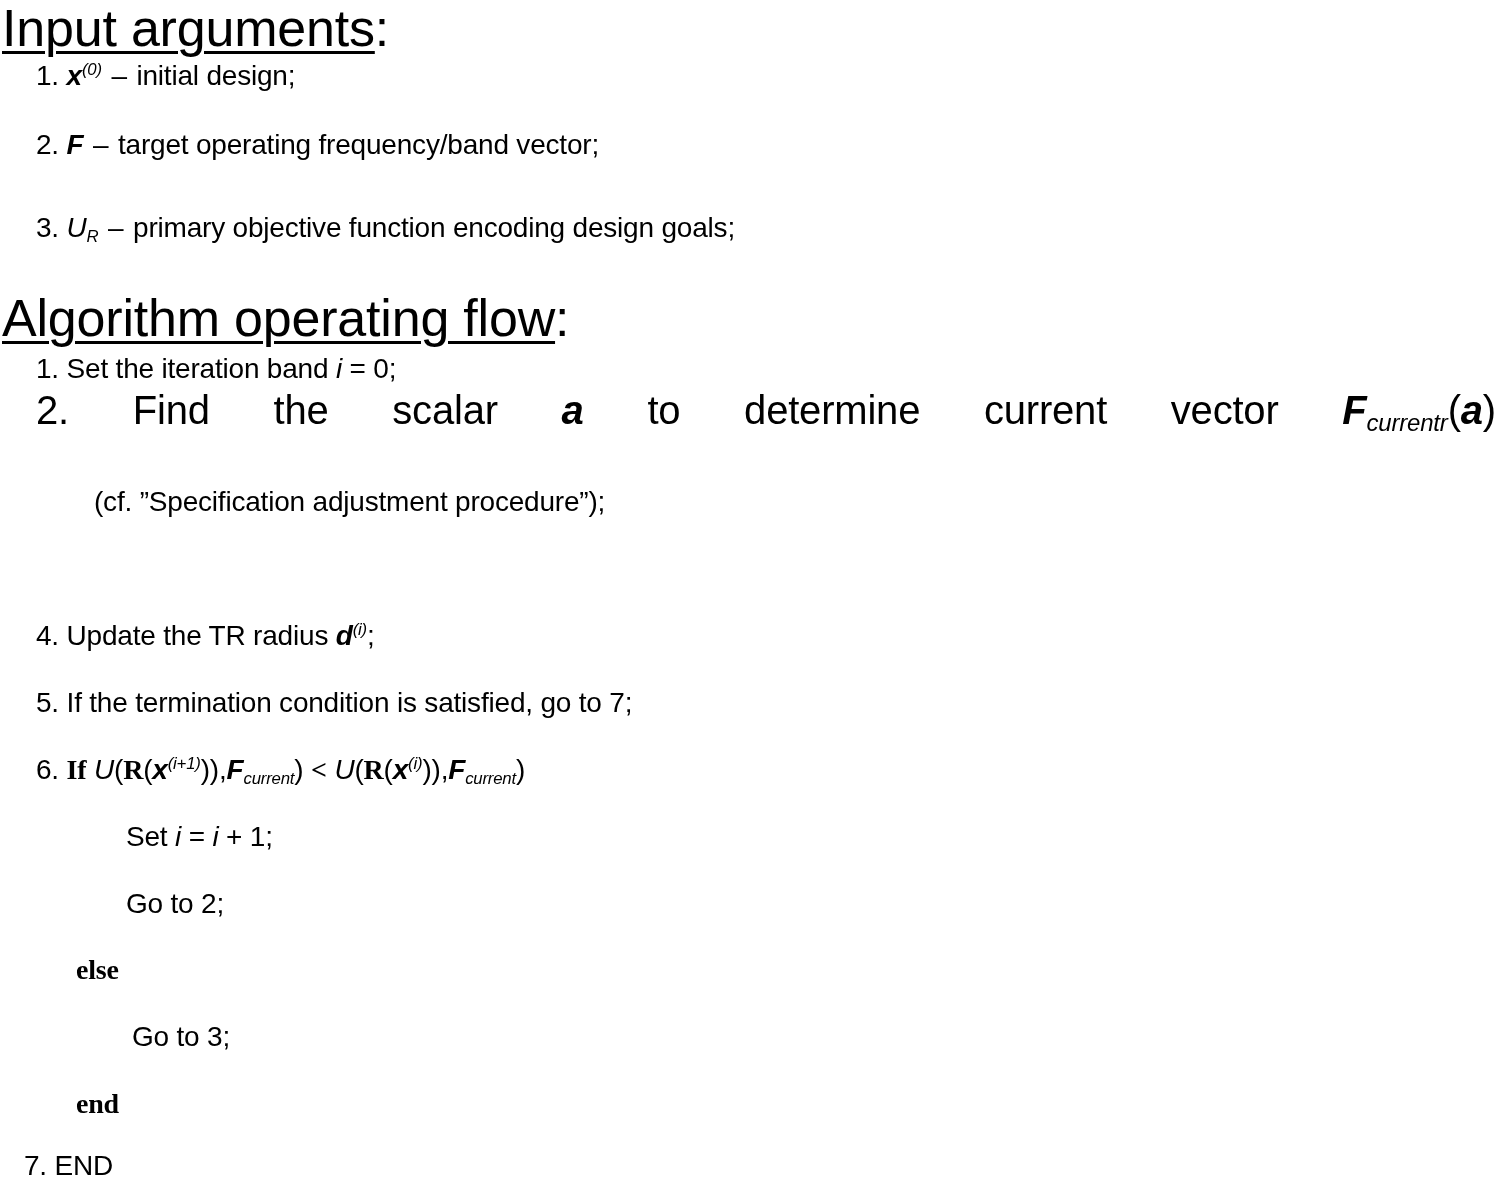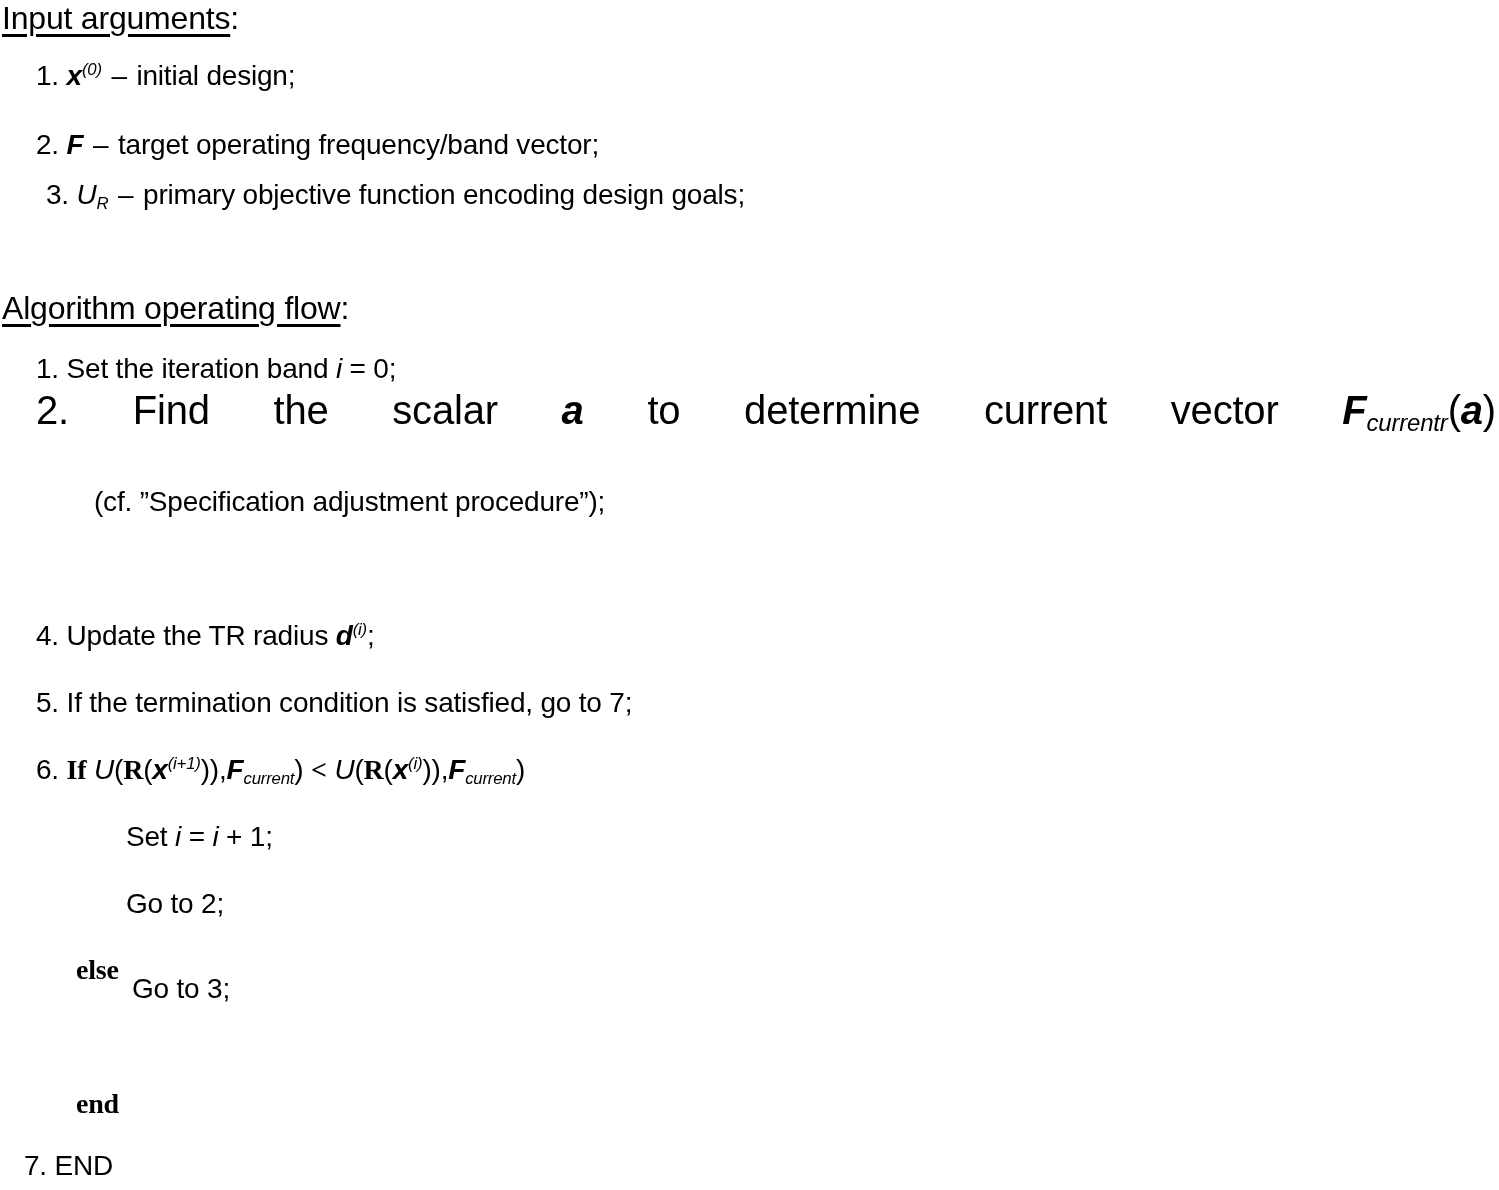--- a/index.html
+++ b/index.html
@@ -19,21 +19,21 @@
   .algo-sheet {
     position: relative;
     width: 1499px;
     height: 1190px;
     padding: 0;
     box-sizing: border-box;
   }
 
   
   .section-heading {
-    font-size: 32px;
+    font-size: 52px;
     line-height: 1.0;
     font-weight: 400;
     letter-spacing: -0.2px;
     white-space: nowrap;
   }
   .section-heading .u {
     text-decoration: underline;
     text-decoration-thickness: 3px;
     text-underline-offset: 5px;
   }
@@ -98,21 +98,21 @@
     <span>initial design;</span>
   </div>
 
   <div class="row" style="left:36px; top:131px;">
     <span class="num">2.</span>
     <span class="bi">F</span>
     <span class="dash">–</span>
     <span>target operating frequency/band vector;</span>
   </div>
 
-  <div class="row" style="left:36px; top:181px;margin-left:10px;">
+  <div class="row" style="left:36px; top:214px;">
     <span class="num">3.</span>
     <span><span class="it">U</span><sub>R</sub></span>
     <span class="dash">–</span>
     <span>primary objective function encoding design goals;</span>
   </div>
 
   <div id="heading-flow" class="section-heading">
     <span class="u">Algorithm operating flow</span><span>:</span>
   </div>
 
@@ -171,21 +171,21 @@
   </div>
 
   <div class="row" style="left:126px; top:890px;">
     <span>Go to 2;</span>
   </div>
 
   <div class="row" style="left:76px; top:956px;">
     <span class="b">else</span>
   </div>
 
-  <div class="row" style="left:132px; top:975px;">
+  <div class="row" style="left:132px; top:1023px;">
     <span>Go to 3;</span>
   </div>
 
   <div class="row" style="left:76px; top:1090px;">
     <span class="b">end</span>
   </div>
 
   <div class="row" style="left:24px; top:1152px;">
     <span class="num">7.</span>
     <span>END</span>

